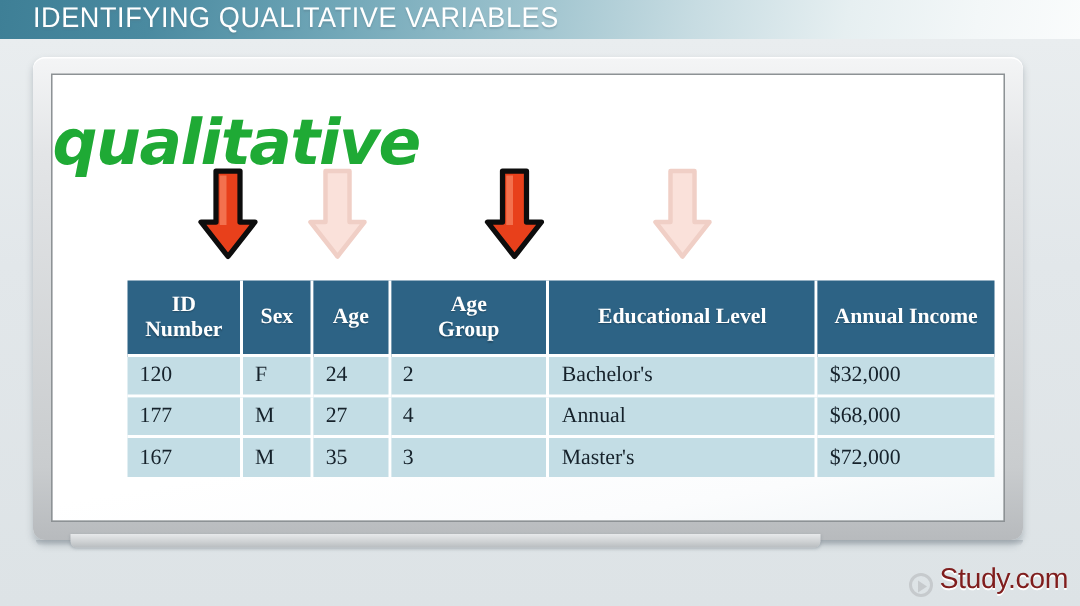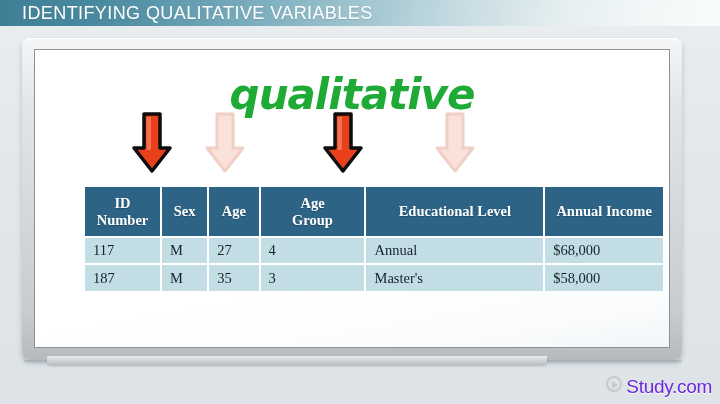--- a/index.html
+++ b/index.html
@@ -60,21 +60,20 @@
   }
   .board-shadow {
     position: absolute; left: 24px; top: 360px; width: 658px; height: 4px;
     background: linear-gradient(180deg, rgba(130,140,150,.35), rgba(130,140,150,0));
     border-radius: 0 0 6px 6px;
   }
 
   
   .headword {
     position: absolute; left: 0; right: 0; top: 20px;
-    text-align: center;
     font-family: "DejaVu Sans", sans-serif;
     font-style: italic; font-weight: bold;
     font-size: 42px;
     color: #1faa35;
     letter-spacing: -1px;
   }
 
   
   .arrow { position: absolute; width: 44px; height: 62px; }
   .arrow svg { display:block; width:100%; height:100%; }
@@ -117,22 +116,22 @@
   .c-id    { width: 72px; }
   .c-sex   { width: 44px; margin-left: 24px; }
   .c-age   { width: 48px; }
   .c-grp   { width: 99px; }
   .c-edu   { width: 167px; }
   .c-inc   { width: 110px; }
 
   
   .watermark {
     position: absolute; right: 8px; bottom: 6px;
-    display: flex; align-items: flex-start; gap: 3px;
-    color: #6d28d9;
+    display: flex; align-items: flex-end; gap: 3px;
+    color: #7f1d1d;
     font-size: 19px;
     font-family: "Liberation Sans", sans-serif;
     letter-spacing: -.3px;
     text-shadow: 0 1px 0 #fff;
   }
   .wm-c {
     display:inline-block; width:16px; height:16px; border-radius:50%;
     border: 2px solid #c6cacd; position: relative; margin-right:1px;
   }
   .wm-c::after {
@@ -192,34 +191,42 @@
           <th class="c-grp">
             <span>Age</span><br>
             <span>Group</span>
           </th>
           <th class="c-edu">Educational Level</th>
           <th class="c-inc">Annual Income</th>
         </tr>
       </thead>
       <tbody>
         <tr>
-          <td>117</td>
+          <td>120</td>
+          <td>F</td>
+          <td>24</td>
+          <td>2</td>
+          <td>Bachelor's</td>
+          <td>$32,000</td>
+        </tr>
+        <tr>
+          <td>177</td>
           <td>M</td>
           <td>27</td>
           <td>4</td>
           <td>Annual</td>
           <td>$68,000</td>
         </tr>
         <tr>
-          <td>187</td>
+          <td>167</td>
           <td>M</td>
           <td>35</td>
           <td>3</td>
           <td>Master's</td>
-          <td>$58,000</td>
+          <td>$72,000</td>
         </tr>
       </tbody>
     </table>
 
   </div>
 </div>
 <div class="board-tray"></div>
 
 <div class="watermark">
   <span class="wm-c"></span>

